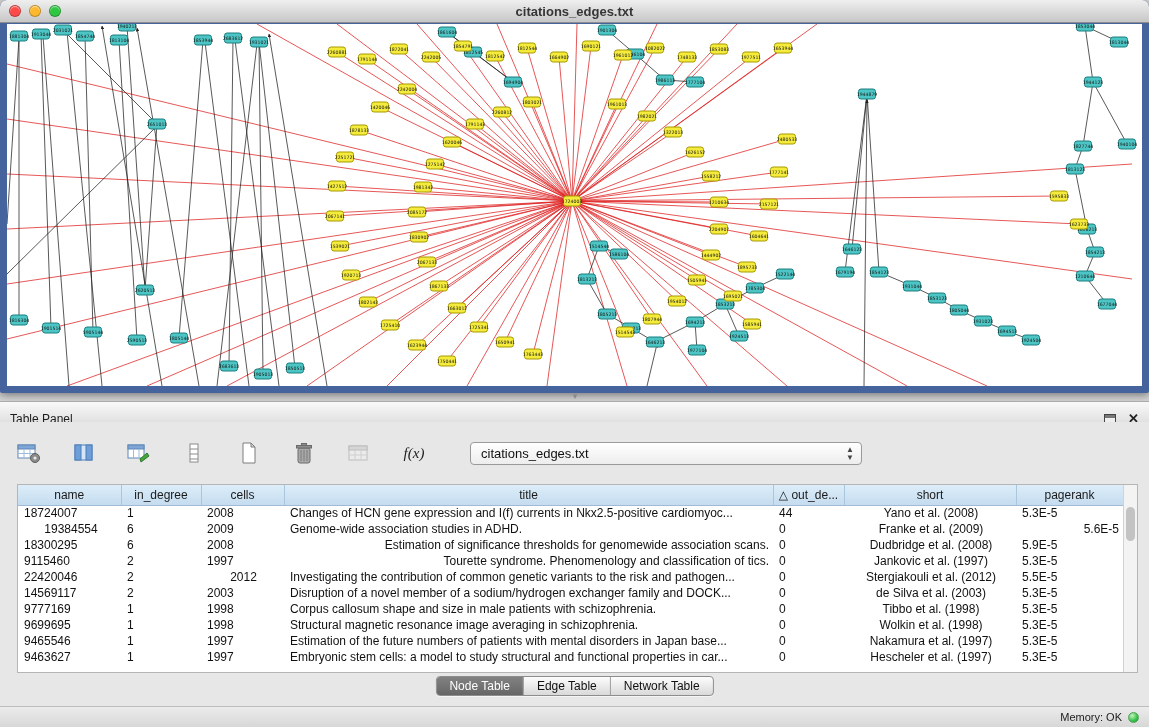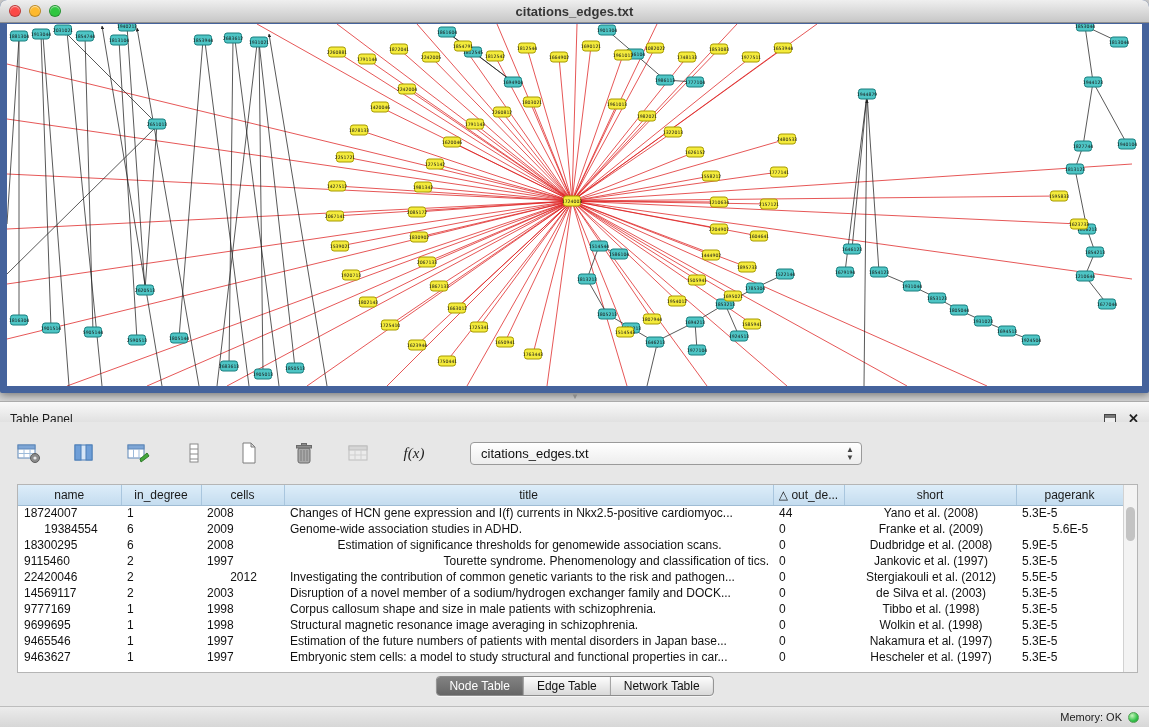--- a/index.html
+++ b/index.html
@@ -895,27 +895,27 @@
             <td style="text-align: center;">Yano et al. (2008)</td>
             <td style="text-align: left;">5.3E-5</td>
           </tr>
           <tr>
             <td style="text-align: center; padding-left: 7px;">19384554</td>
             <td style="text-align: left;">6</td>
             <td style="text-align: left;">2009</td>
             <td style="text-align: left;">Genome-wide association studies in ADHD.</td>
             <td style="text-align: left;">0</td>
             <td style="text-align: center;">Franke et al. (2009)</td>
-            <td style="text-align: center;">5.6E-5</td>
+            <td style="text-align: right;">5.6E-5</td>
           </tr>
           <tr>
             <td style="text-align: left;">18300295</td>
             <td style="text-align: left;">6</td>
             <td style="text-align: left;">2008</td>
-            <td style="text-align: center;">Estimation of significance thresholds for genomewide association scans.</td>
+            <td style="text-align: right;">Estimation of significance thresholds for genomewide association scans.</td>
             <td style="text-align: left;">0</td>
             <td style="text-align: center;">Dudbridge et al. (2008)</td>
             <td style="text-align: left;">5.9E-5</td>
           </tr>
           <tr>
             <td style="text-align: left;">9115460</td>
             <td style="text-align: left;">2</td>
             <td style="text-align: left;">1997</td>
             <td style="text-align: right;">Tourette syndrome. Phenomenology and classification of tics.</td>
             <td style="text-align: left;">0</td>

